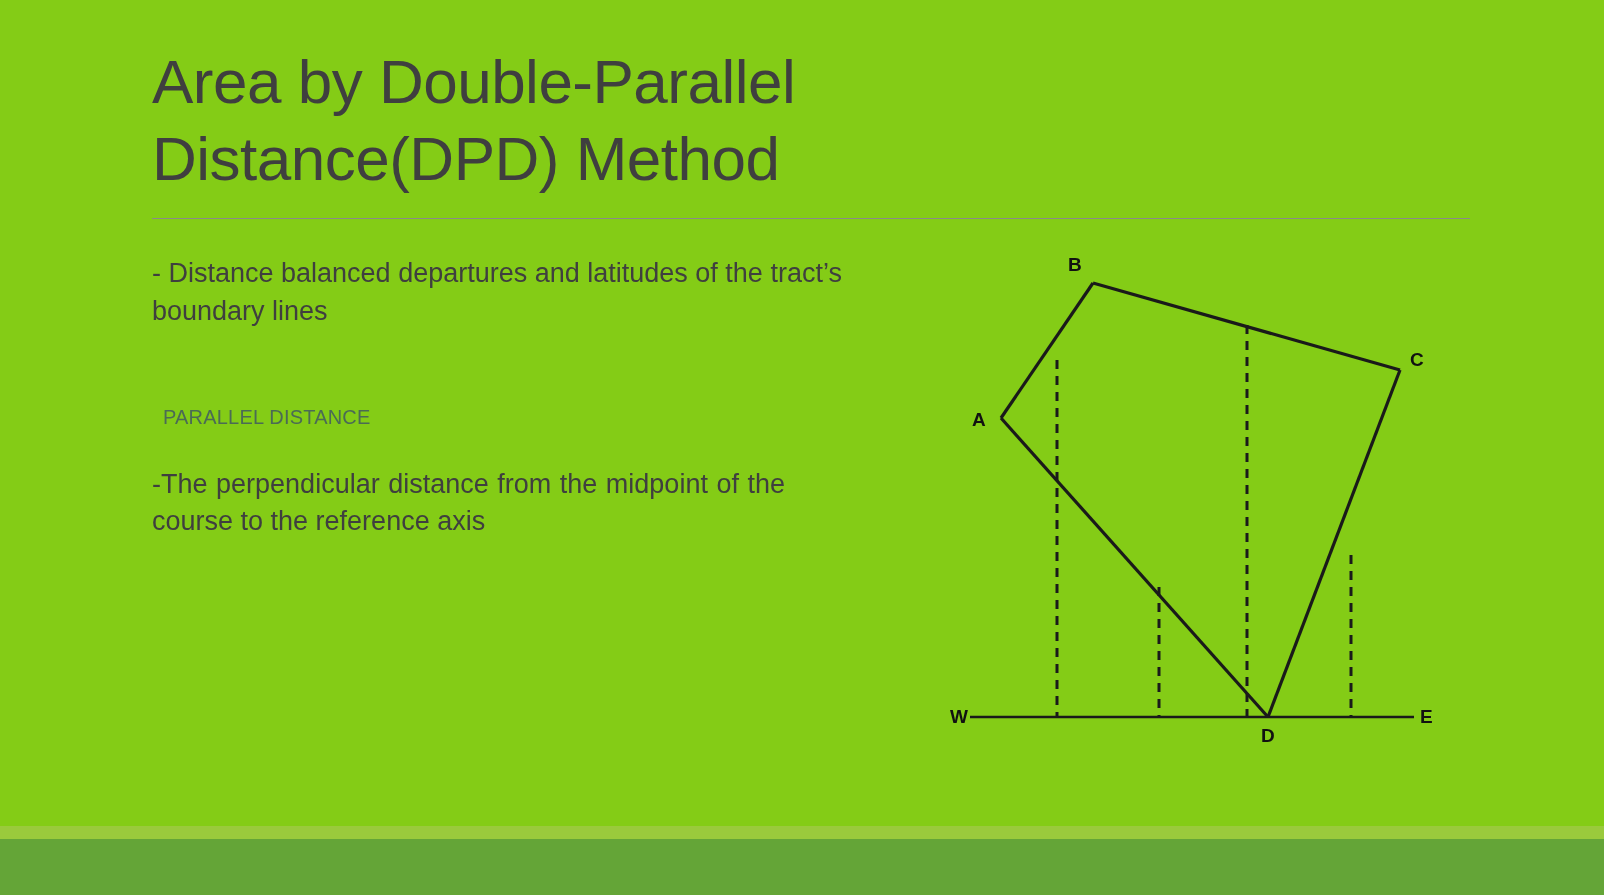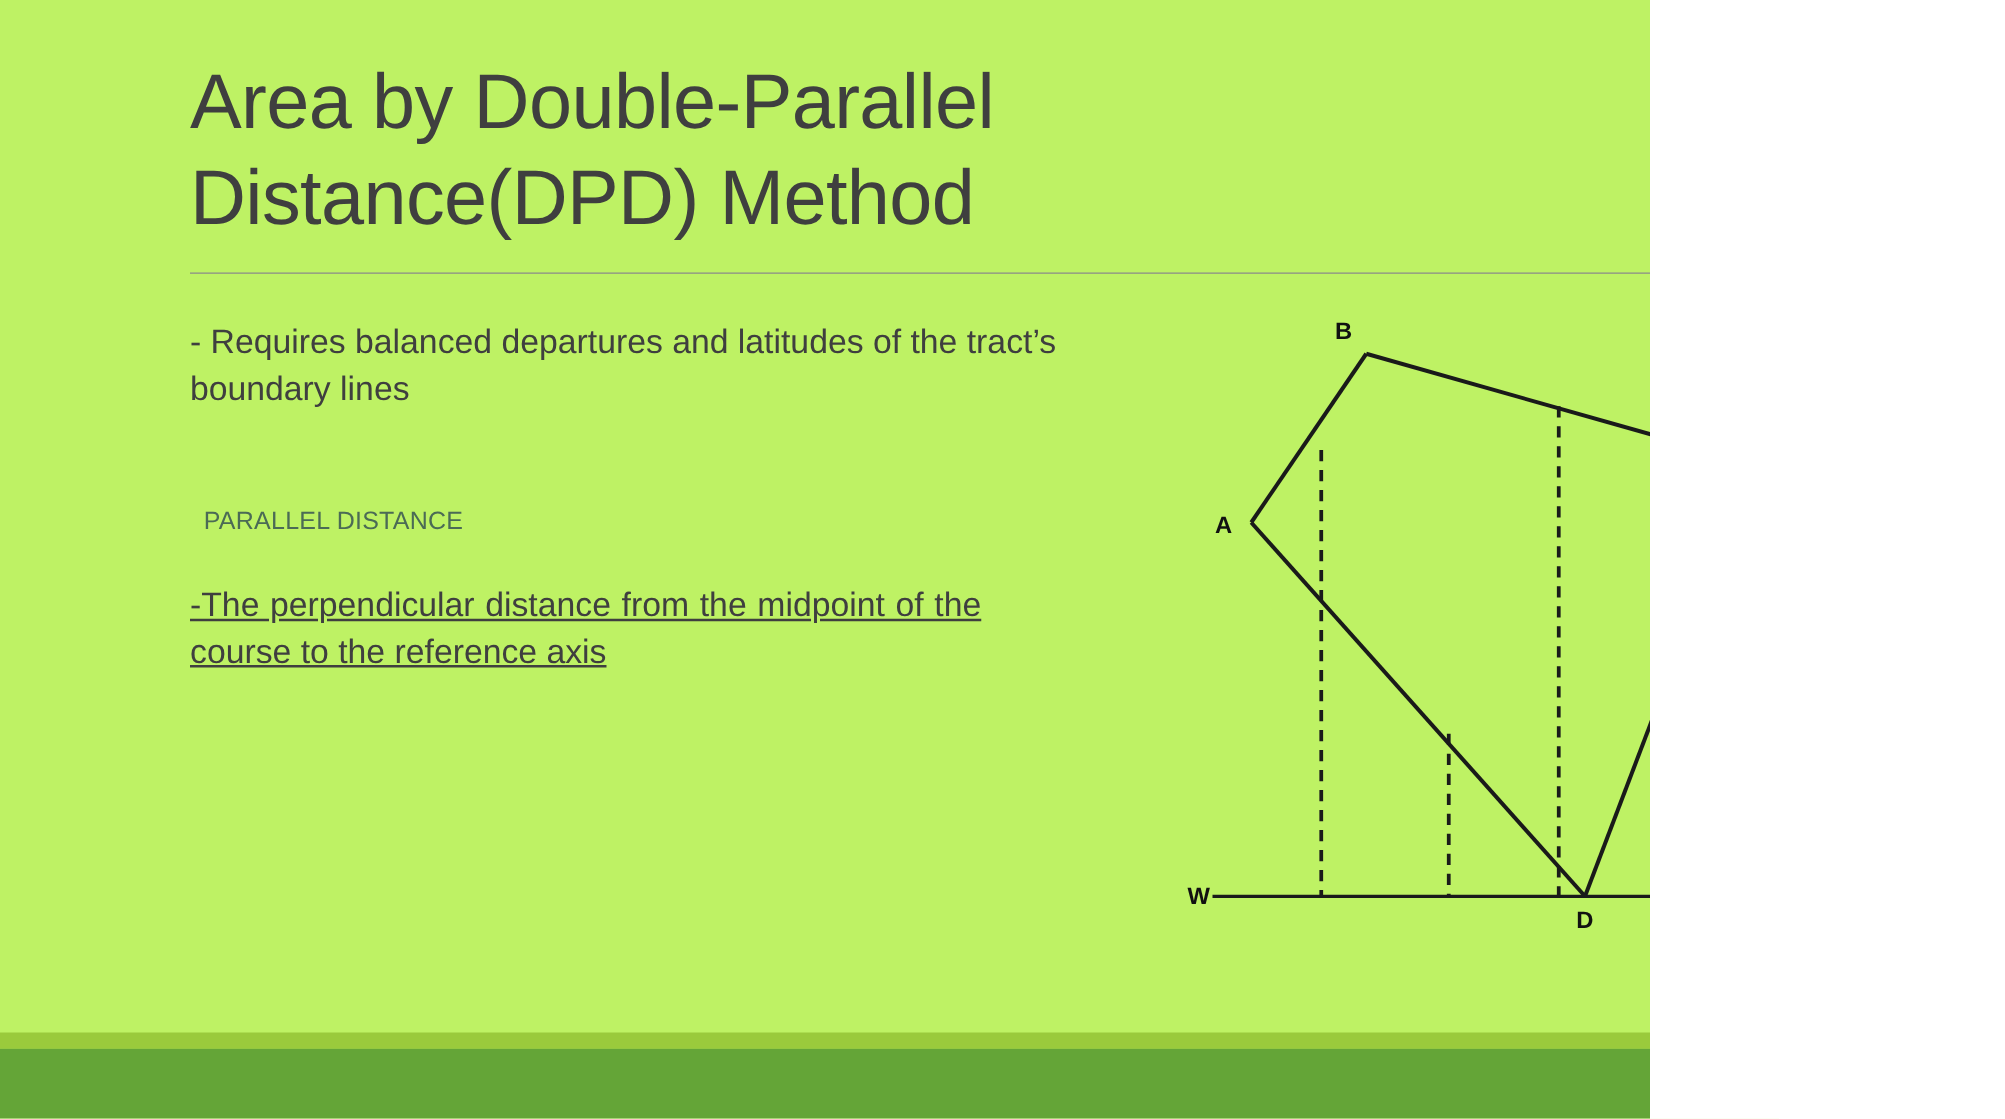--- a/index.html
+++ b/index.html
@@ -6,23 +6,23 @@
     margin: 0;
     padding: 0;
     background: #ffffff;
   }
   body {
     font-family: "Liberation Sans", sans-serif;
     -webkit-font-smoothing: antialiased;
   }
   #slide {
     position: relative;
-    width: 1320px;
+    width: 1604px;
     height: 895px;
-    background: #bef264;
+    background: #84cc16;
     overflow: hidden;
   }
 
   
   #title {
     position: absolute;
     left: 152px;
     top: 44px;
     width: 1320px;
     font-size: 62px;
@@ -64,21 +64,20 @@
   #bullet-2 {
     position: absolute;
     left: 152px;
     top: 466px;
     width: 633px;
     font-size: 27px;
     line-height: 1.38;
     color: #3f3f3f;
     text-align: justify;
     text-justify: inter-word;
-    text-decoration: underline;
   }
 
   
   #figure {
     position: absolute;
     left: 944px;
     top: 240px;
     width: 520px;
     height: 520px;
   }
@@ -104,21 +103,21 @@
 </style>
 </head>
 <body>
 
 <div id="slide">
 
   <div id="title">Area by Double-Parallel
 Distance(DPD) Method</div>
   <div id="title-rule"></div>
 
-  <div id="bullet-1">- Requires balanced departures and latitudes of the tract’s boundary lines</div>
+  <div id="bullet-1">- Distance balanced departures and latitudes of the tract’s boundary lines</div>
 
   <div id="subhead">PARALLEL DISTANCE</div>
 
   <div id="bullet-2">-The perpendicular distance from the midpoint of the course to the reference axis</div>
 
   <div id="figure">
     <svg width="520" height="520" viewBox="0 0 520 520">
 
       <g>
         <line x1="26" y1="477" x2="470" y2="477" stroke="#1a1a1a" stroke-width="2.6"></line>

